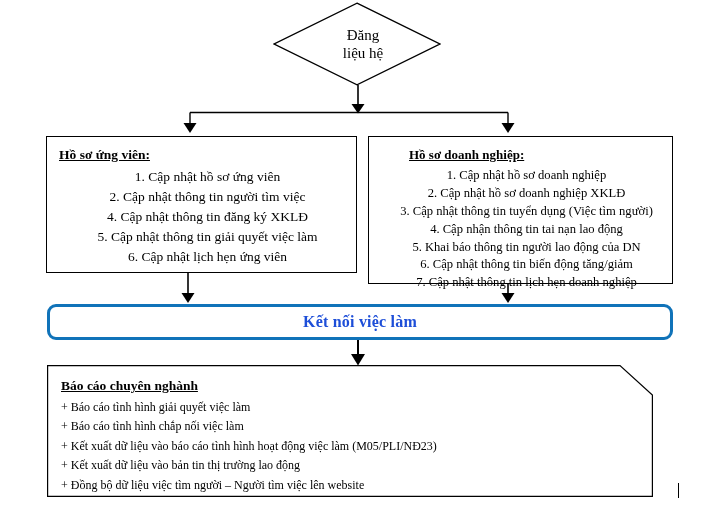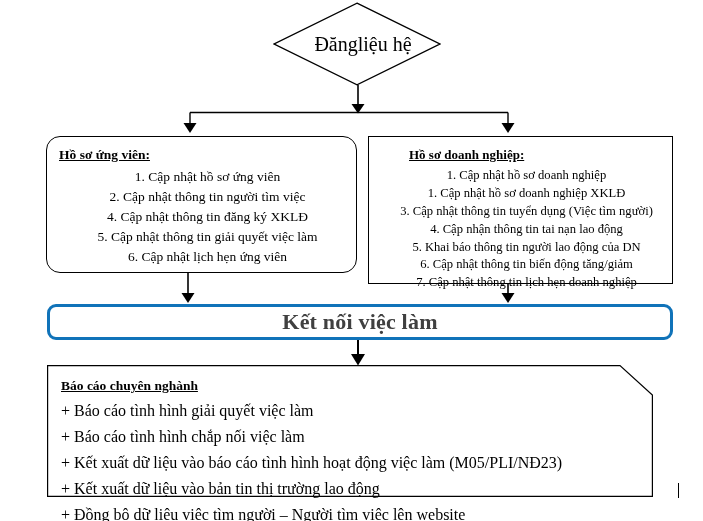--- a/index.html
+++ b/index.html
@@ -31,24 +31,24 @@
     width: 168px;
     height: 84px;
   }
   .diamond-wrap svg { display: block; }
   .diamond-label {
     position: absolute;
     left: 0; top: 0;
     width: 168px;
     height: 84px;
     display: flex;
-    flex-direction: row;
+    flex-direction: column;
     align-items: center;
     justify-content: center;
-    font-size: 20px;
+    font-size: 15px;
     line-height: 1.22;
     color: #000;
     padding-left: 12px;
     box-sizing: border-box;
   }
 
   
   .box {
     position: absolute;
     box-sizing: border-box;
@@ -70,44 +70,44 @@
     margin: 0;
     padding: 0;
   }
   .box-list li {
     font-size: 13.5px;
     line-height: 1.48;
     white-space: nowrap;
     text-align: center;
   }
 
-  #box-candidate { left: 46px;  top: 136px; width: 311px; height: 137px; border-radius: 14px; }
+  #box-candidate { left: 46px;  top: 136px; width: 311px; height: 137px; }
   #box-company   { left: 368px; top: 136px; width: 305px; height: 148px; }
   #box-company .box-list li { font-size: 12.6px; line-height: 1.42; }
   #box-company .box-title { font-size: 13px; margin-left: 28px; }
 
   
   #box-connect {
     position: absolute;
     left: 47px;
     top: 304px;
     width: 626px;
     height: 36px;
     box-sizing: border-box;
     border: 3px solid #1073B9;
     border-radius: 9px;
     background: #ffffff;
     display: flex;
     align-items: center;
     justify-content: center;
   }
   #box-connect .connect-label {
-    font-size: 22px;
+    font-size: 16px;
     font-weight: bold;
-    color: #404040;
+    color: #1d4ed8;
     letter-spacing: .2px;
   }
 
   
   #box-report {
     position: absolute;
     left: 47px;
     top: 365px;
     width: 606px;
     height: 132px;
@@ -132,21 +132,21 @@
     font-size: 13.5px;
     margin-bottom: 4px;
     white-space: nowrap;
   }
   .report-list {
     list-style: none;
     margin: 0;
     padding: 0;
   }
   .report-list li {
-    font-size: 16px;
+    font-size: 12px;
     line-height: 1.62;
     white-space: nowrap;
   }
 
   
   #caret-artifact {
     position: absolute;
     left: 678px;
     top: 483px;
     width: 1px;
@@ -220,21 +220,21 @@
         <li>6. Cập nhật lịch hẹn ứng viên</li>
       </ul>
     </div>
   </div>
 
   <div class="box" id="box-company">
     <div class="box-inner">
       <div class="box-title">Hồ sơ doanh nghiệp:</div>
       <ul class="box-list">
         <li>1. Cập nhật hồ sơ doanh nghiệp</li>
-        <li>1. Cập nhật hồ sơ doanh nghiệp XKLĐ</li>
+        <li>2. Cập nhật hồ sơ doanh nghiệp XKLĐ</li>
         <li>3. Cập nhật thông tin tuyển dụng (Việc  tìm người)</li>
         <li>4. Cập nhận thông tin tai nạn lao động</li>
         <li>5. Khai báo thông tin người lao động của DN</li>
         <li>6. Cập nhật thông tin biến động tăng/giảm</li>
         <li>7. Cập nhật thông tin lịch  hẹn doanh nghiệp</li>
       </ul>
     </div>
   </div>
 
   <div id="box-connect">

